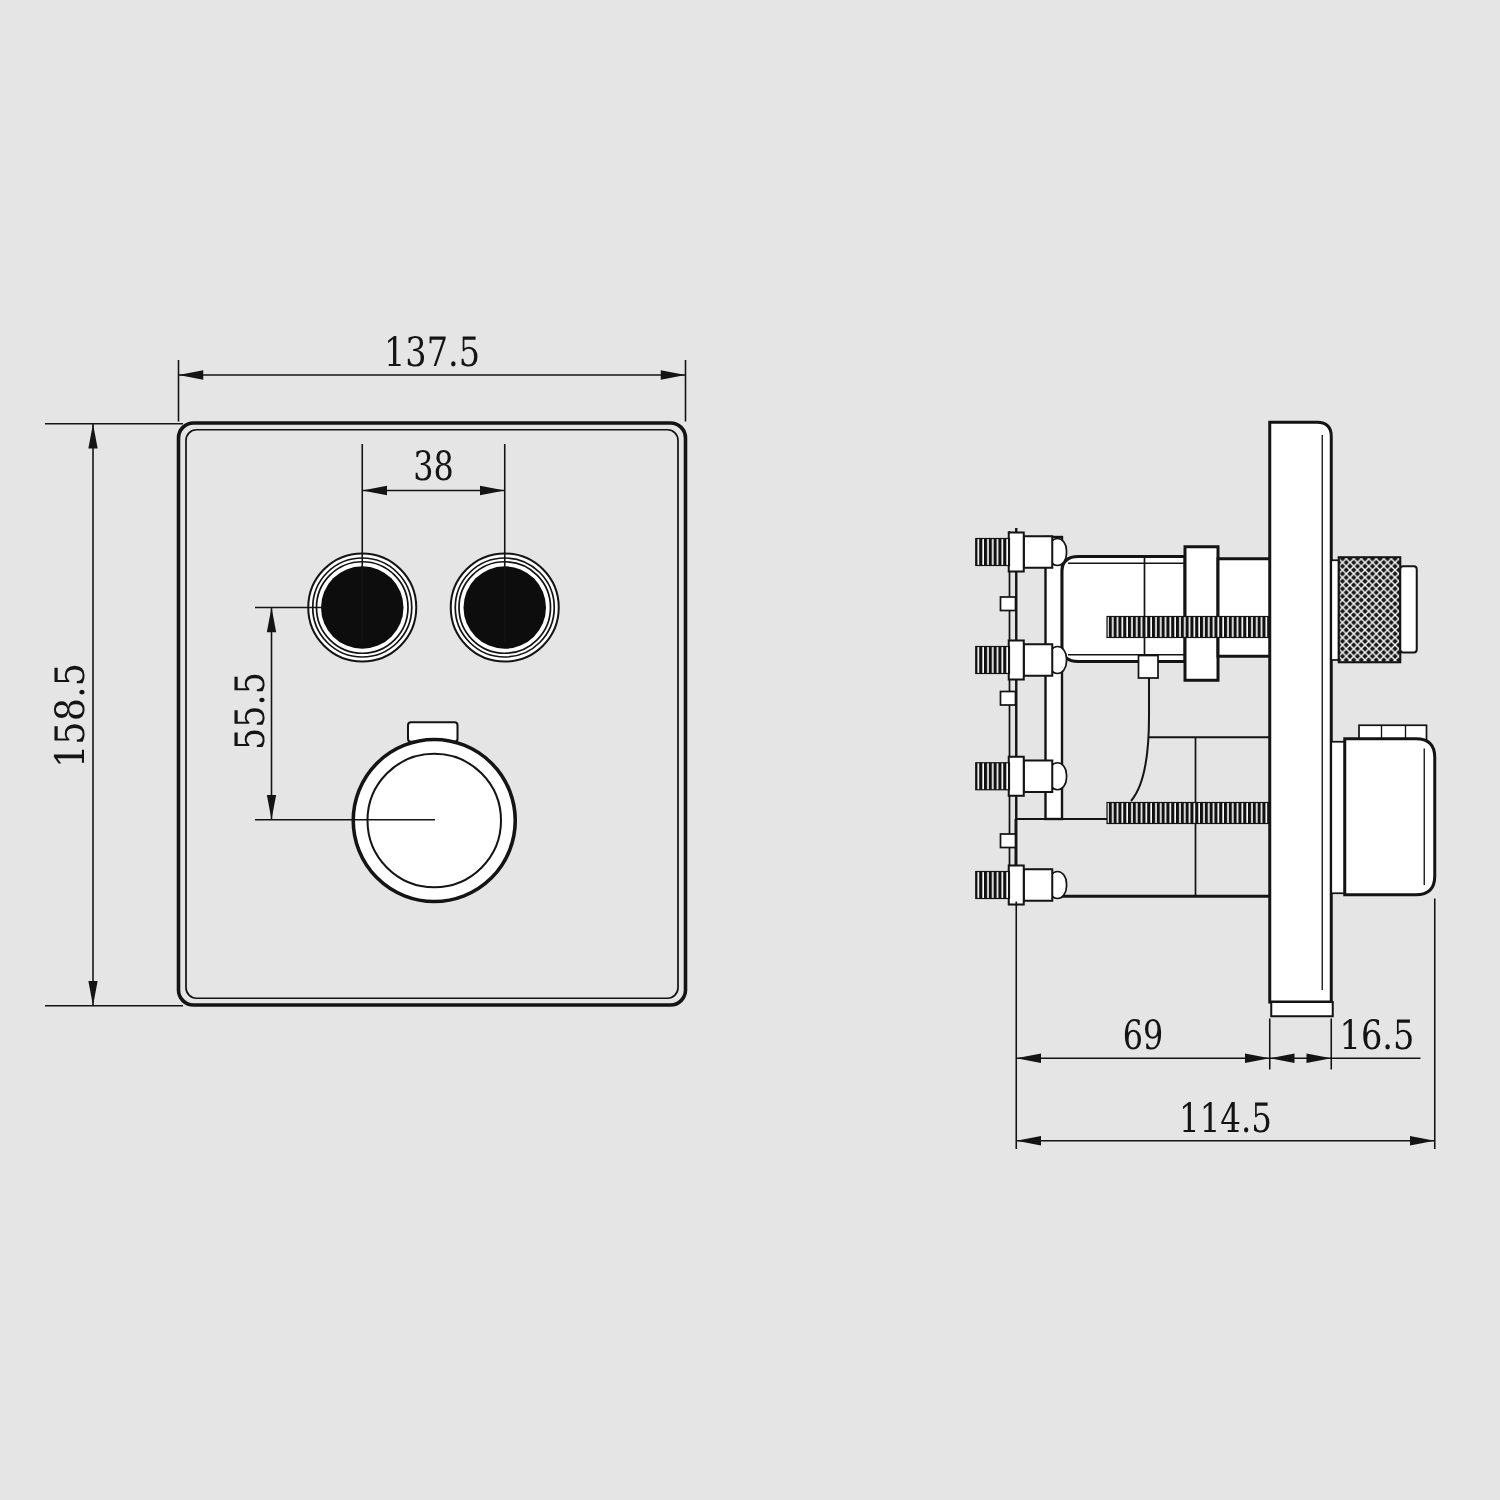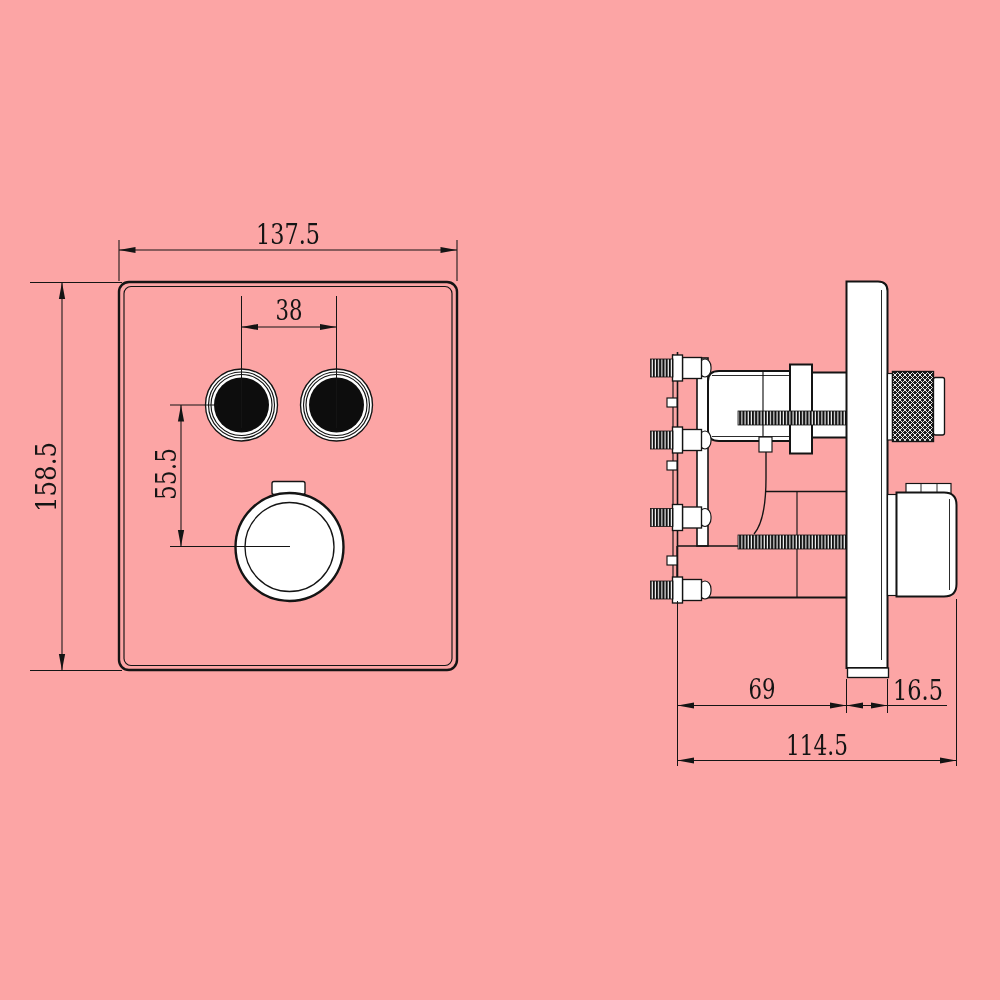--- a/index.html
+++ b/index.html
@@ -1,16 +1,16 @@
 <!DOCTYPE html>
 <html><head>
 <meta charset="utf-8">
 <style>
   html,body{margin:0;padding:0;background:#fff;}
-  .canvas{position:relative;width:1000px;height:1000px;background:#fca5a5;overflow:hidden;
+  .canvas{position:relative;width:1000px;height:1000px;background:#e5e5e5;overflow:hidden;
           font-family:"DejaVu Sans",sans-serif;}
   svg{display:block;}
   .ln{stroke:#141414;fill:none;stroke-linecap:butt;}
   .w08{stroke-width:.9}
   .w1{stroke-width:1.15}
   .w13{stroke-width:1.35}
   .w15{stroke-width:1.6}
   .w2{stroke-width:2}
   .w24{stroke-width:2.4}
   .fw{fill:#ffffff;}

